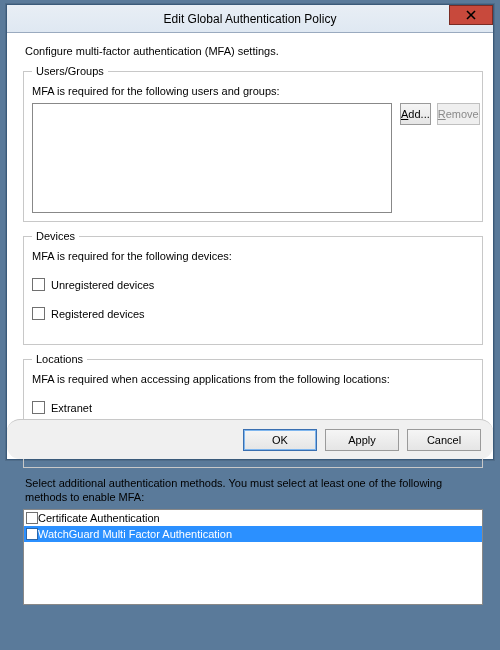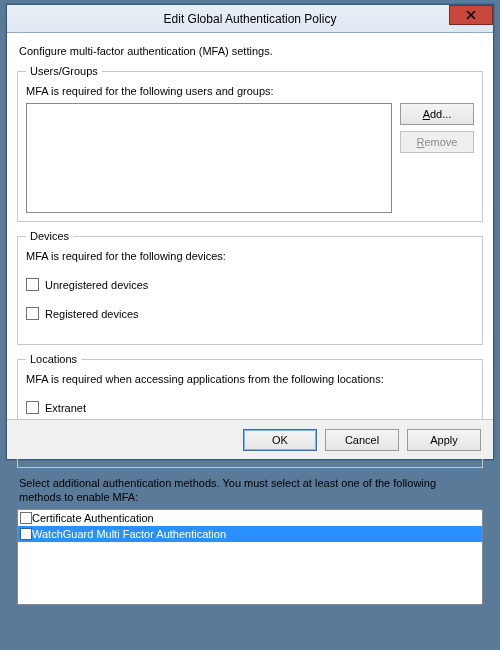--- a/index.html
+++ b/index.html
@@ -57,21 +57,21 @@
     font-size:11px;
   }
   .tab.active {
     background: #fff;
     border-bottom: 1px solid #fff;
     margin-bottom: -1px;
     z-index:2;
   }
 
   .content {
-    padding: 8px 10px 0 10px;
+    padding: 8px 10px 0 16px;
   }
   .intro { margin: 4px 0 8px 2px; }
 
   fieldset.group {
     border: 1px solid #c8c8c8;
     margin: 0 0 8px 0;
     padding: 6px 8px 8px 8px;
   }
   fieldset.group legend {
     padding: 0 4px;
@@ -79,21 +79,21 @@
   }
   .sublabel { margin: 2px 0 6px 0; }
 
   .users-row { display:flex; gap:8px; }
   .listbox {
     flex: 1;
     height: 110px;
     border: 1px solid #888;
     background: #fff;
   }
-  .btn-col { display:flex; flex-direction:column; gap:6px; width:74px; }
+  .btn-col { display:flex; flex-direction:row; gap:6px; width:74px; }
   .btn {
     height: 22px;
     border: 1px solid #9a9a9a;
     background: linear-gradient(#f5f5f5,#e5e5e5);
     font-size: 11px;
     padding: 0;
     cursor: default;
   }
   .btn u { text-decoration: underline; }
   .btn.disabled {
@@ -138,21 +138,21 @@
     display:inline-block;
     cursor:pointer;
   }
 
   .footer {
     position:absolute; left:0; right:0; bottom:0;
     border-top:1px solid #c8c8c8;
     background:#f0f0f0;
     height:40px;
     display:flex; justify-content:flex-end; align-items:center;
-    gap:8px; padding-right:12px;
+    gap:8px; padding-right:12px;border-radius:13px;
   }
   .footer .btn { width:74px; }
   .btn.default {
     border:1px solid #3a6fb0;
     box-shadow: inset 0 0 0 1px #7fb6ee;
   }
 </style>
 </head>
 <body>
 
@@ -219,17 +219,17 @@
       <div class="method-row selected">
         <span class="chk"></span>
         <span>WatchGuard Multi Factor Authentication</span>
       </div>
     </div>
 
   </div>
 
   <div class="footer">
     <button class="btn default"><span>OK</span></button>
+    <button class="btn"><span>Apply</span></button>
     <button class="btn"><span>Cancel</span></button>
-    <button class="btn"><span>Apply</span></button>
   </div>
 
 </div>
 
 </body></html>

